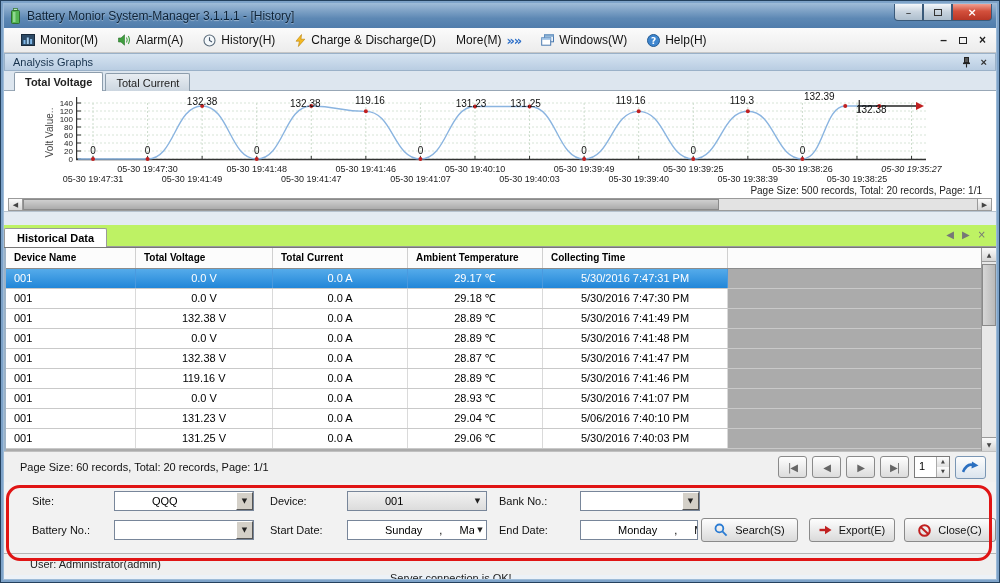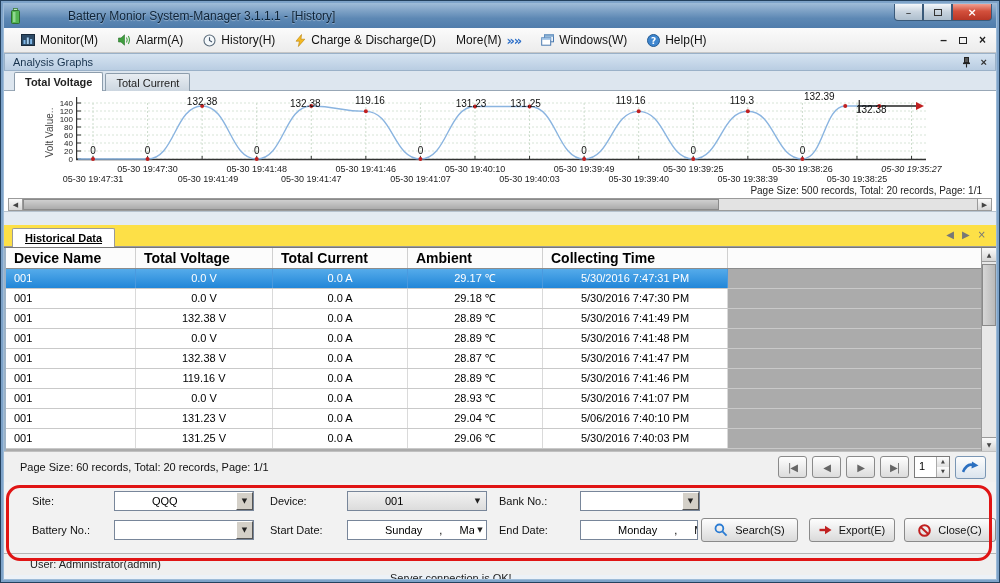--- a/index.html
+++ b/index.html
@@ -4,21 +4,21 @@
 <style>
   * { box-sizing: border-box; margin: 0; padding: 0; }
   html,body { width:1000px; height:583px; overflow:hidden; background:#dfe9f3;
     font-family:"Liberation Sans", sans-serif; }
   .window { position:absolute; inset:0; border:1px solid #24415e; background:#7ea3c9; padding:2px; }
   .frame { position:relative; width:100%; height:100%; border:1px solid #9dbbd8;
     background:#ecf1f7; display:flex; flex-direction:column; overflow:hidden; }
 
   
   .titlebar { height:24px; background:linear-gradient(#9cb9d6,#5d88b4 60%,#4f7cab);
-    display:flex; align-items:center; padding:0 6px; position:relative; flex:0 0 auto;gap:41px; }
+    display:flex; align-items:center; padding:0 6px; position:relative; flex:0 0 auto; }
   .titlebar .title { font-size:12px; color:#0d2236; margin-left:6px; text-shadow:0 1px 1px rgba(255,255,255,.4); }
   .winbtns { position:absolute; right:4px; top:0; display:flex; }
   .winbtn { width:29px; height:17px; border:1px solid #3a5a7a; border-top:none;
     background:linear-gradient(#f4f7fa,#c7d3de 50%,#aebfce);
     display:flex; align-items:center; justify-content:center; font-size:11px; color:#222;
     font-family:"DejaVu Sans",sans-serif; }
   .winbtn.min { border-radius:0 0 0 4px; }
   .winbtn.close { border-radius:0 0 4px 0; background:linear-gradient(#f2a092,#d3503c 45%,#b83626);
     color:#fff; font-weight:bold; width:40px; }
   .restore-glyph { width:8px; height:7px; border:1px solid #333; background:transparent; display:inline-block; }
@@ -59,31 +59,31 @@
   .hscroll { height:13px; margin:1px 4px 0; border:1px solid #9a9a9a; background:#e3e3e3; display:flex; }
   .hs-btn { width:14px; background:linear-gradient(#fafafa,#d6d6d6); border-right:1px solid #9a9a9a;
     font-size:7px; color:#444; display:flex; align-items:center; justify-content:center; font-family:"DejaVu Sans",sans-serif;}
   .hs-btn.right { border-right:none; border-left:1px solid #9a9a9a; }
   .hs-track { flex:1; position:relative; }
   .hs-thumb { position:absolute; left:0; top:0; bottom:0; width:73%;
     background:linear-gradient(#cfcfcf,#ababab); border:1px solid #8a8a8a; }
 
   
   .gap { height:14px; background:#e4ebf2; border-top:1px solid #b7c3cf; flex:0 0 auto; }
-  .histtabs { height:22px; background:#fde047; border-bottom:1px solid #9a9a9a; display:flex; align-items:flex-end;
-    padding-left:8px; flex:0 0 auto; position:relative;text-decoration:underline; }
+  .histtabs { height:22px; background:#bef264; border-bottom:1px solid #9a9a9a; display:flex; align-items:flex-end;
+    flex:0 0 auto; position:relative; }
   .histtab { font-size:11px; font-weight:bold; background:#fff; border:1px solid #9a9a9a; border-bottom:none;
     padding:3px 12px 3px; border-radius:2px 2px 0 0; position:relative; top:1px; z-index:2; }
   .hist-icons { position:absolute; right:10px; top:4px; display:flex; gap:8px; color:#777; font-size:10px;
     font-family:"DejaVu Sans",sans-serif; }
 
   .tablewrap { flex:0 0 auto; height:204px; display:flex; background:#ababab; border-top:1px solid #777; position:relative;}
   .tbl { flex:1; display:flex; flex-direction:column; background:#ababab; overflow:hidden; border-left:2px solid #9db2c6;}
   .thead { display:flex; height:21px; background:#fcfcfc; border-bottom:1px solid #8c8c8c; flex:0 0 auto; }
-  .th { font-size:14px; font-weight:600; color:#000; line-height:20px; padding-left:8px;
+  .th { font-size:10px; font-weight:600; color:#000; line-height:20px; padding-left:8px;
     border-right:1px solid #d0d0d0; }
   .th.fill { flex:1; border-right:none; }
   .tr { display:flex; height:20px; background:#fff; border-bottom:1px solid #c9c9c9; }
   .td { font-size:11px; color:#000; line-height:19px; border-right:1px solid #dadada; text-align:center;
     overflow:hidden; white-space:nowrap; }
   .td.c0 { text-align:left; padding-left:8px; }
   .td.fill { flex:1; background:#ababab; border-right:none; }
   .tr.sel .td { background:linear-gradient(#55abea,#2186d8); color:#fff; border-right-color:#4a9adf; }
   .tr.sel .td.fill { background:#ababab; }
   .c0 { width:130px; } .c1 { width:137px; } .c2 { width:135px; } .c3 { width:135px; } .c4 { width:185px; }
@@ -342,21 +342,21 @@
       <div class="xrows" id="xrows">
           <span class="r1" style="left: 71.57px;">05-30 19:47:30</span>
           <span class="r1" style="left: 180.71px;">05-30 19:41:48</span>
           <span class="r1" style="left: 289.85px;">05-30 19:41:46</span>
           <span class="r1" style="left: 398.99px;">05-30 19:40:10</span>
           <span class="r1" style="left: 508.13px;">05-30 19:39:49</span>
           <span class="r1" style="left: 617.27px;">05-30 19:39:25</span>
           <span class="r1" style="left: 726.41px;">05-30 19:38:26</span>
           <span class="r1" style="left: 835.55px; font-style: italic;">05-30 19:35:27</span>
           <span class="r2" style="left: 17px;">05-30 19:47:31</span>
-          <span class="r2" style="left: 129px; padding-left: 6px;">05-30 19:41:49</span>
+          <span class="r2" style="left: 113px; padding-left: 6px;">05-30 19:41:49</span>
           <span class="r2" style="left: 235.28px;">05-30 19:41:47</span>
           <span class="r2" style="left: 344.42px;">05-30 19:41:07</span>
           <span class="r2" style="left: 453.56px;">05-30 19:40:03</span>
           <span class="r2" style="left: 562.7px;">05-30 19:39:40</span>
           <span class="r2" style="left: 671.84px;">05-30 19:38:39</span>
           <span class="r2" style="left: 780.98px;">05-30 19:38:25</span>
         </div>
       <div class="pageinfo-top">Page Size: 500 records, Total: 20 records, Page: 1/1</div>
       <div class="hscroll">
         <div class="hs-btn">◀</div>

